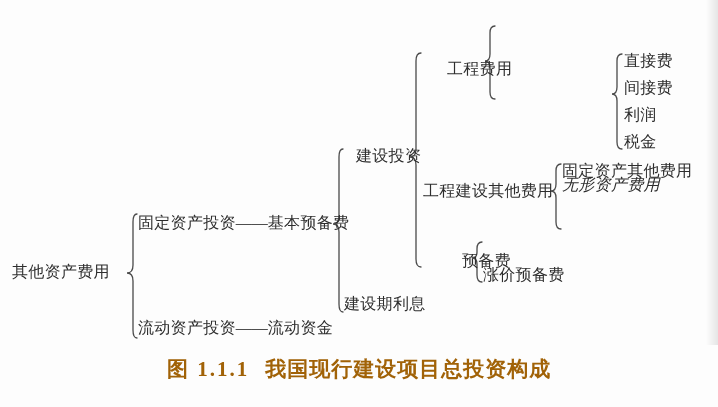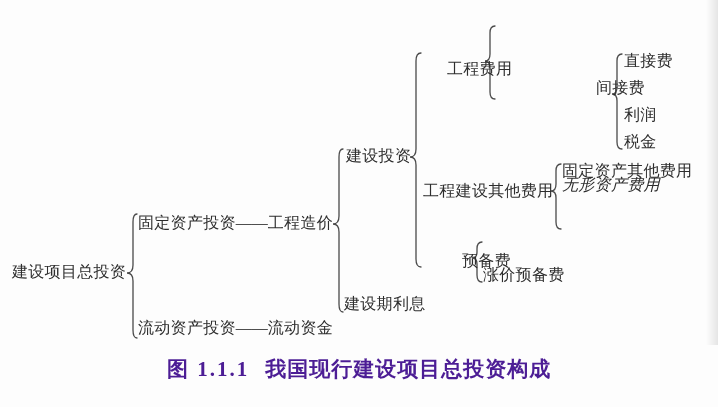--- a/index.html
+++ b/index.html
@@ -49,21 +49,21 @@
   }
   .caption {
     position: absolute;
     left: 0;
     right: 0;
     top: 356px;
     text-align: center;
     font-size: 21px;
     line-height: 26px;
     font-weight: bold;
-    color: #4c1d95;
+    color: #a16207;
     white-space: nowrap;
   }
   .caption .cap-num {
     letter-spacing: 2px;
     margin-right: 16px;
   }
   .caption .cap-title {
     letter-spacing: 1px;
   }
 </style>
@@ -75,45 +75,45 @@
   <svg class="braces" width="718" height="407" viewBox="0 0 718 407">
     <path d="M 137,214 Q 133,214 133,222 L 133,265 Q 133,273 127,273 Q 133,273 133,281 L 133,330 Q 133,338 137,338"></path>
     <path d="M 343,149 Q 339,149 339,157 L 339,216 Q 339,224 333,224 Q 339,224 339,232 L 339,304 Q 339,312 343,312"></path>
     <path d="M 421,53 Q 416,53 416,61 L 416,149 Q 416,157 410,157 Q 416,157 416,165 L 416,259 Q 416,267 421,267"></path>
     <path d="M 495,26 Q 490,26 490,33 L 490,54 Q 490,61 485,61 Q 490,61 490,68 L 490,92 Q 490,99 495,99"></path>
     <path d="M 622,54 Q 617,54 617,61 L 617,87 Q 617,94 612,94 Q 617,94 617,101 L 617,142 Q 617,149 622,149"></path>
     <path d="M 561,164 Q 556,164 556,171 L 556,184 Q 556,191 551,191 Q 556,191 556,198 L 556,222 Q 556,229 561,229"></path>
     <path d="M 482,242 Q 477,242 477,249 L 477,252 Q 477,258 472,258 Q 477,258 477,264 L 477,275 Q 477,282 482,282"></path>
   </svg>
 
-  <div class="node" style="left:12px; top:263px;">建设项目总投资</div>
+  <div class="node" style="left:12px; top:263px;">其他资产费用</div>
 
   <div class="node" style="left:138px; top:214px;">
-    <span>固定资产投资</span><span class="dash">——</span><span>工程造价</span>
+    <span>固定资产投资</span><span class="dash">——</span><span>基本预备费</span>
   </div>
 
   <div class="node" style="left:138px; top:319px;">
     <span>流动资产投资</span><span class="dash">——</span><span>流动资金</span>
   </div>
 
-  <div class="node" style="left:346px; top:147px;">建设投资</div>
+  <div class="node" style="left:356px; top:147px;">建设投资</div>
 
   <div class="node" style="left:344px; top:295px;">建设期利息</div>
 
   <div class="node" style="left:423px; top:60px;margin-left:24px;">工程费用</div>
 
   <div class="node" style="left:423px; top:182px;">工程建设其他费用</div>
 
   <div class="node" style="left:422px; top:252px;margin-left:40px;">预备费</div>
 
 
 
   <div class="node" style="left:624px; top:52px;">直接费</div>
 
-  <div class="node" style="left:596px; top:79px;text-align:right;">间接费</div>
+  <div class="node" style="left:624px; top:79px;text-align:right;">间接费</div>
 
   <div class="node" style="left:624px; top:106px;">利润</div>
 
   <div class="node" style="left:624px; top:133px;">税金</div>
 
   <div class="node" style="left:562px; top:162px;">固定资产其他费用</div>
 
   <div class="node" style="left:562px; top:176px;font-style:italic;">无形资产费用</div>
 
 

